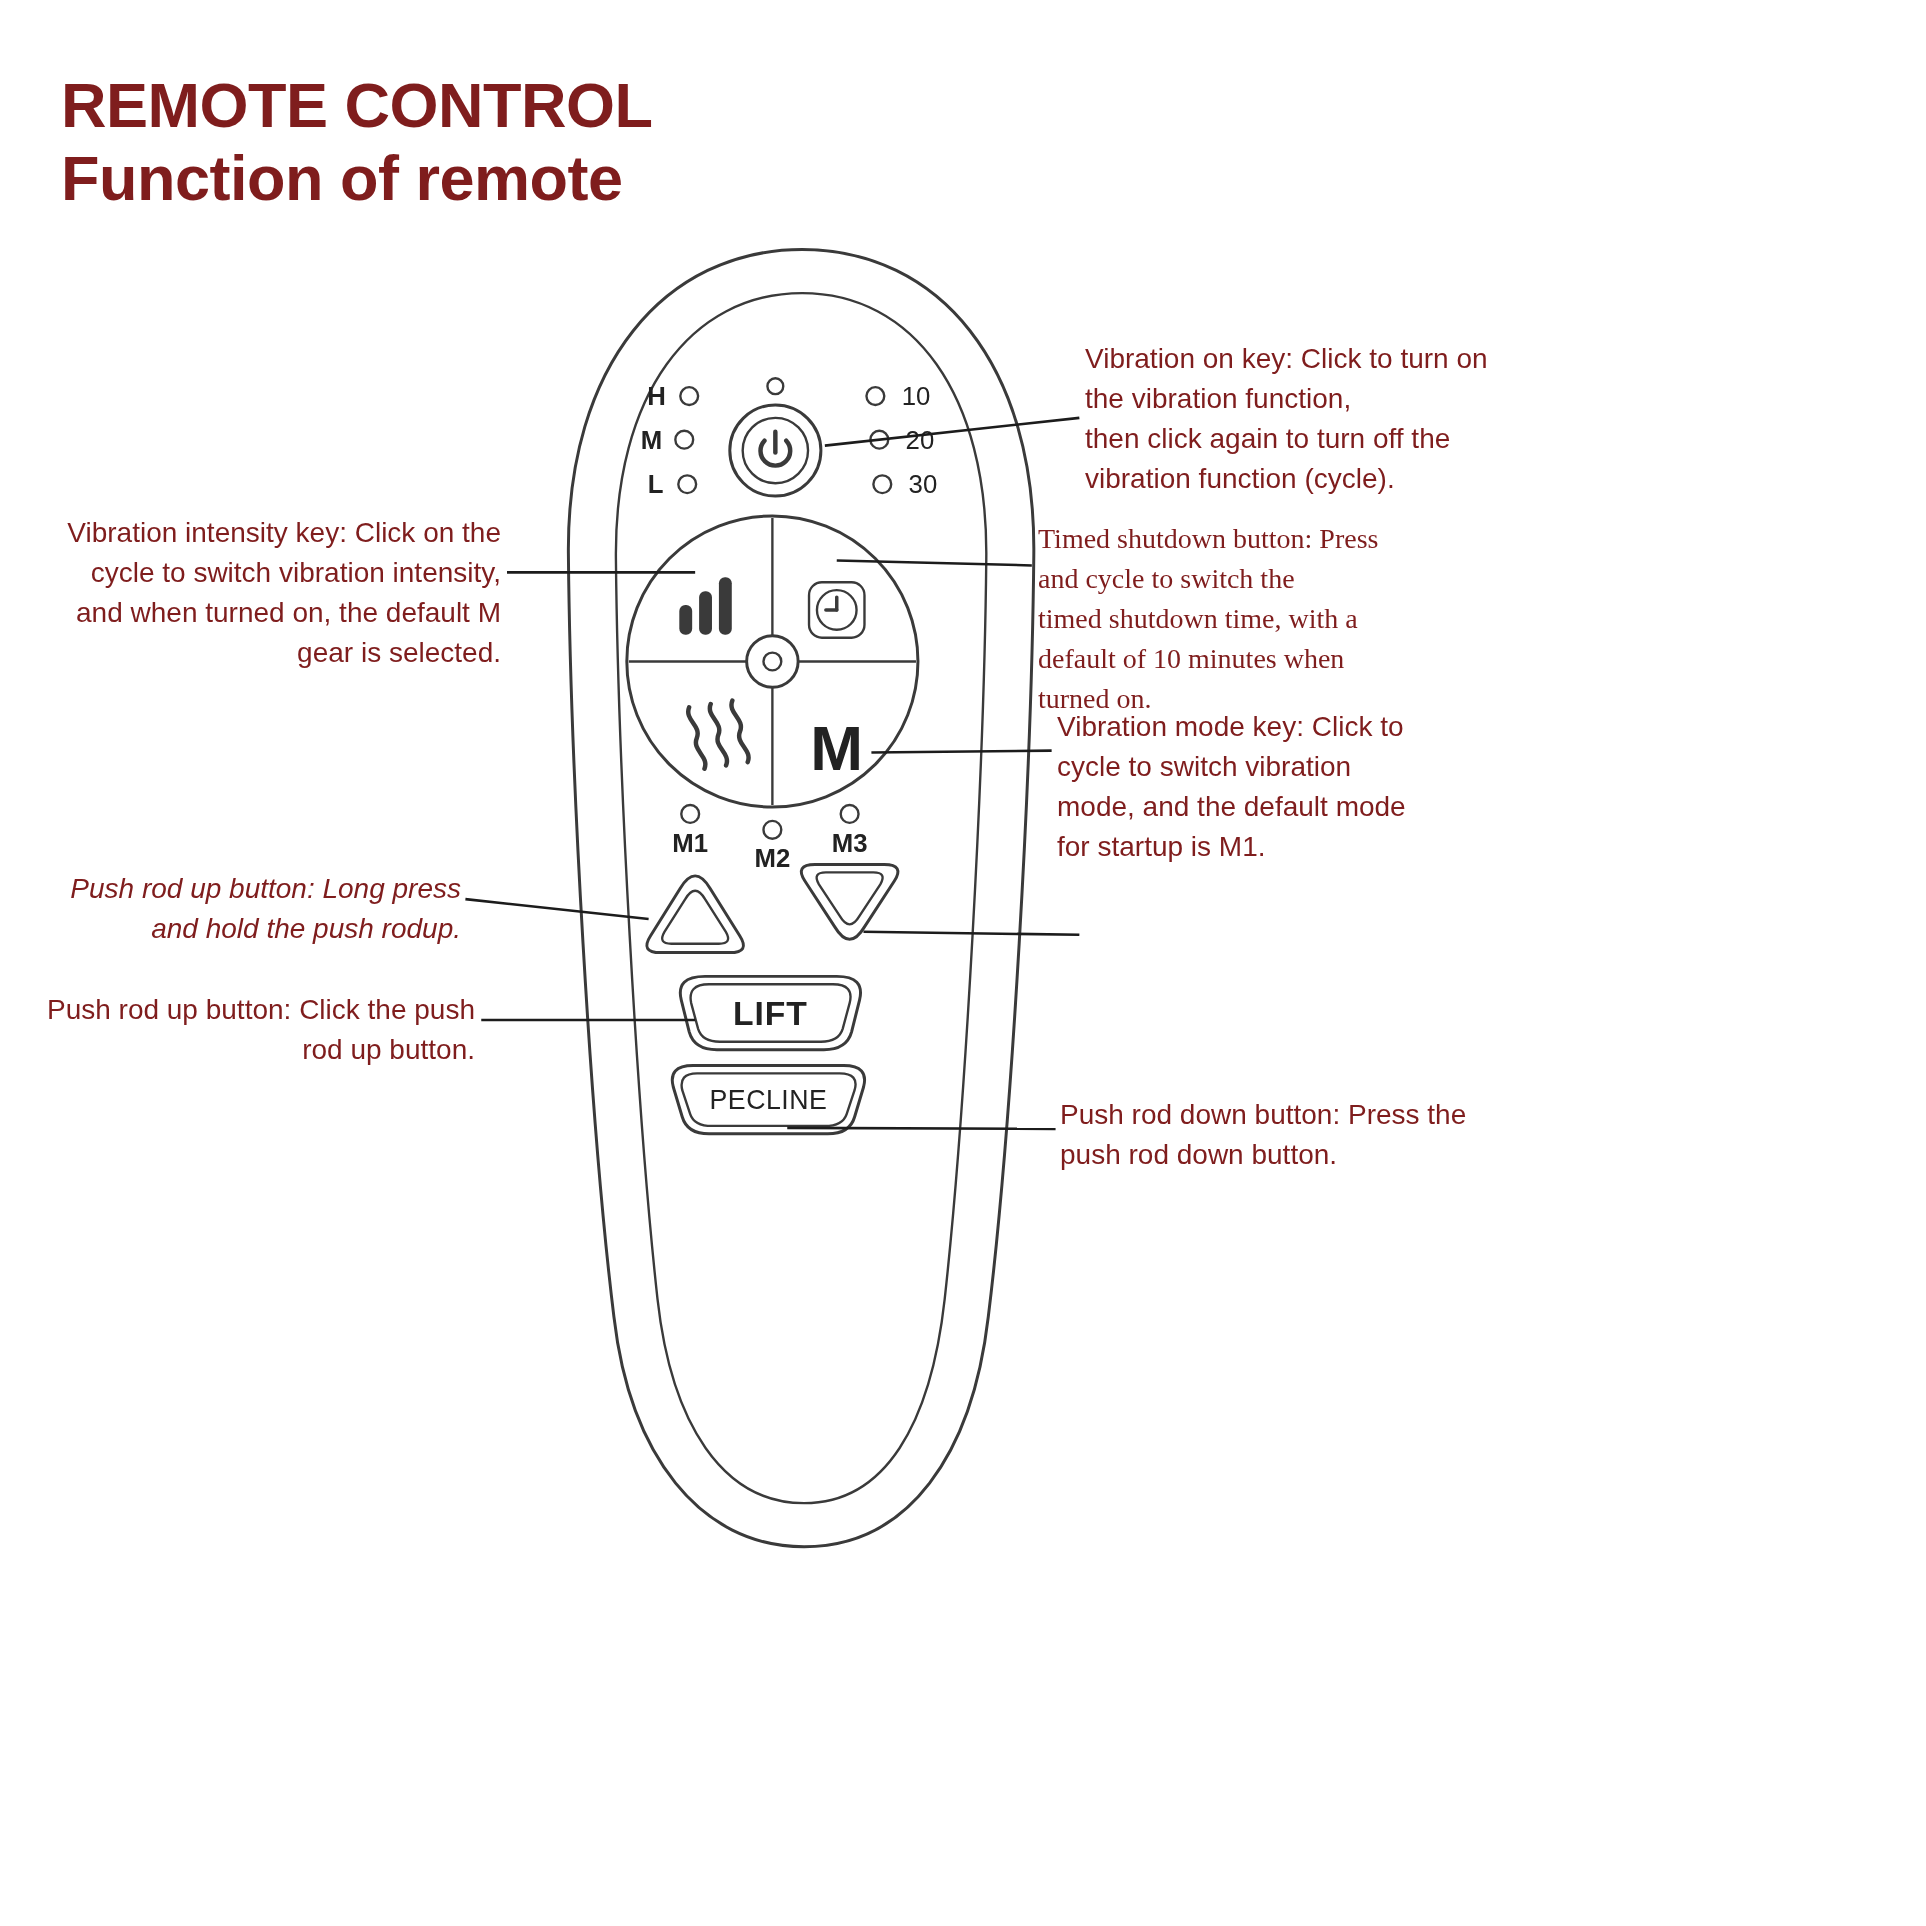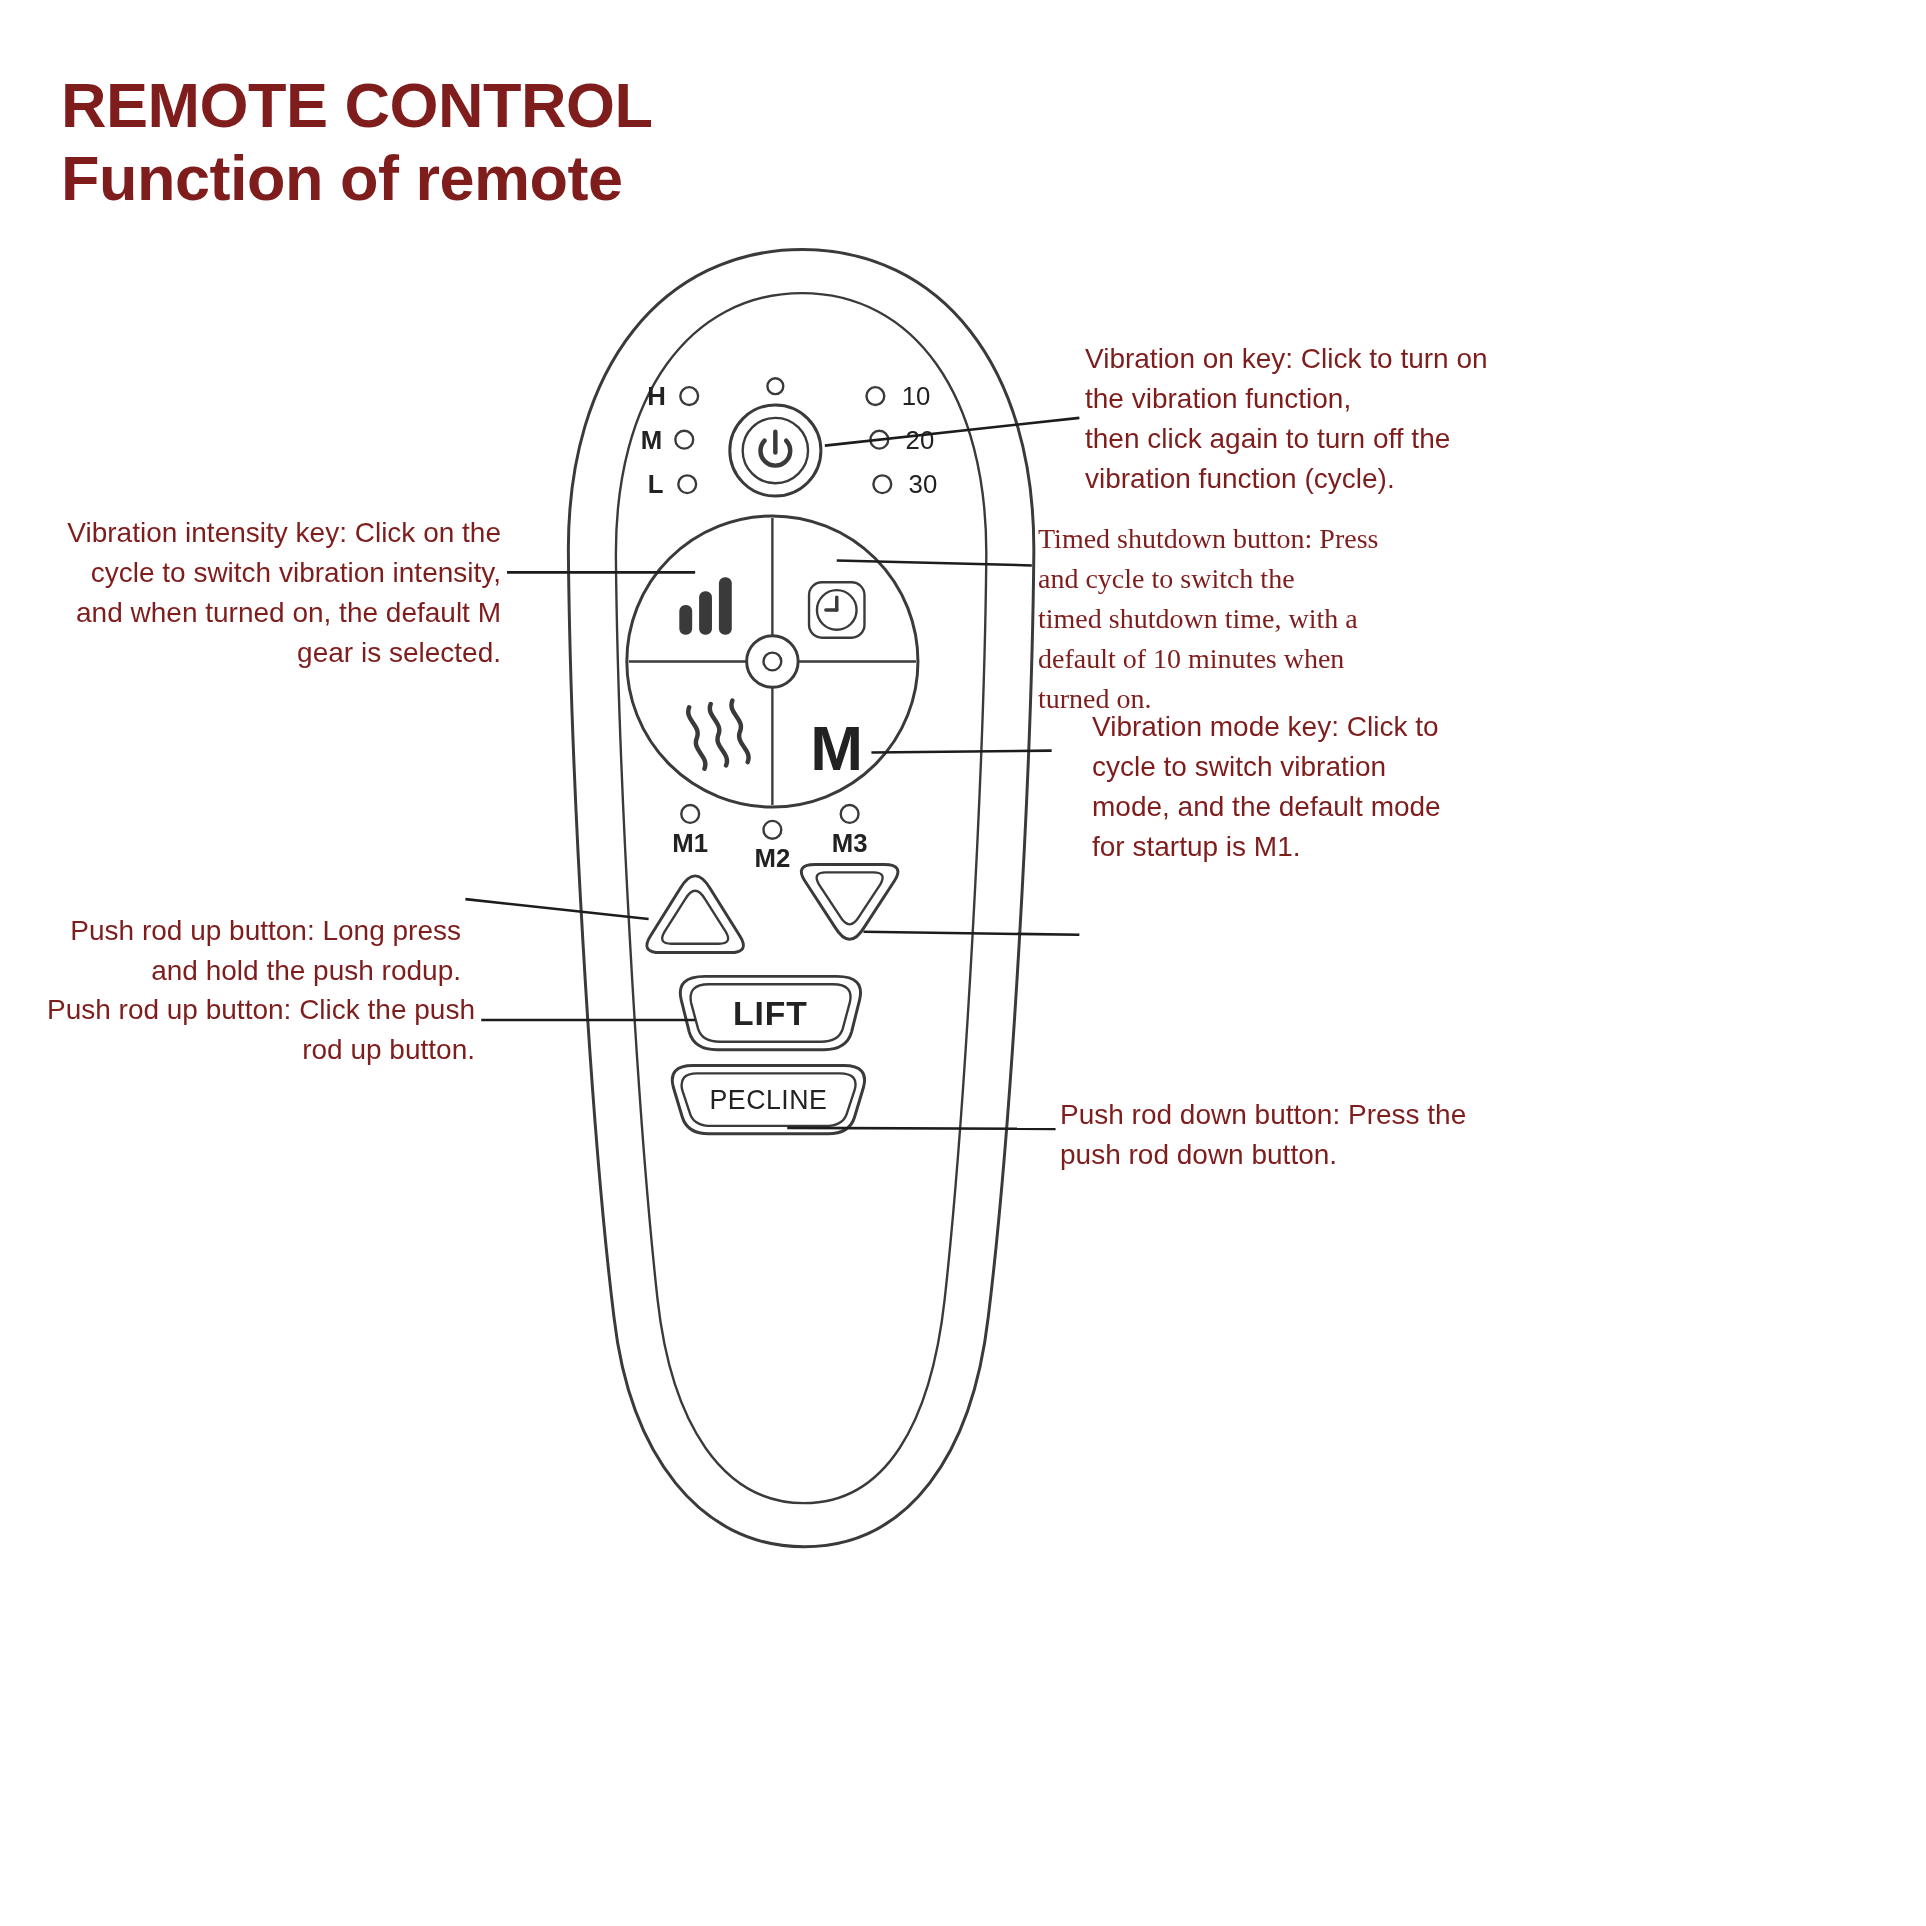--- a/index.html
+++ b/index.html
@@ -144,38 +144,38 @@
   <div class="title">
     <div>REMOTE CONTROL</div>
     <div>Function of remote</div>
   </div>
 
   <div class="anno ra" style="left:28px;top:513px;width:473px;">Vibration intensity key: Click on the
 cycle to switch vibration intensity,
 and when turned on, the default M
 gear is selected.</div>
 
-  <div class="anno ra" style="left:28px;top:911px;width:433px;">Push rod up button: Long press
+  <div class="anno ra" style="left:28px;top:869px;width:433px;font-style:italic;">Push rod up button: Long press
 and hold the push rodup.</div>
 
   <div class="anno ra" style="left:20px;top:990px;width:455px;">Push rod up button: Click the push
 rod up button.</div>
 
   <div class="anno" style="left:1085px;top:339px;width:465px;">Vibration on key: Click to turn on
 the vibration function,
 then click again to turn off the
 vibration function (cycle).</div>
 
   <div class="anno" style="left:1038px;top:519px;width:436px;font-family:Liberation Serif, serif;">Timed shutdown button: Press
 and cycle to switch the
 timed shutdown time, with a
 default of 10 minutes when
 turned on.</div>
 
-  <div class="anno" style="left:1057px;top:707px;width:426px;margin-left:35px;">Vibration mode key: Click to
+  <div class="anno" style="left:1057px;top:707px;width:426px;">Vibration mode key: Click to
 cycle to switch vibration
 mode, and the default mode
 for startup is M1.</div>
 
 
   <div class="anno" style="left:1016px;top:1095px;width:455px;margin-left:44px;">Push rod down button: Press the
 push rod down button.</div>
 
 </div>
 

